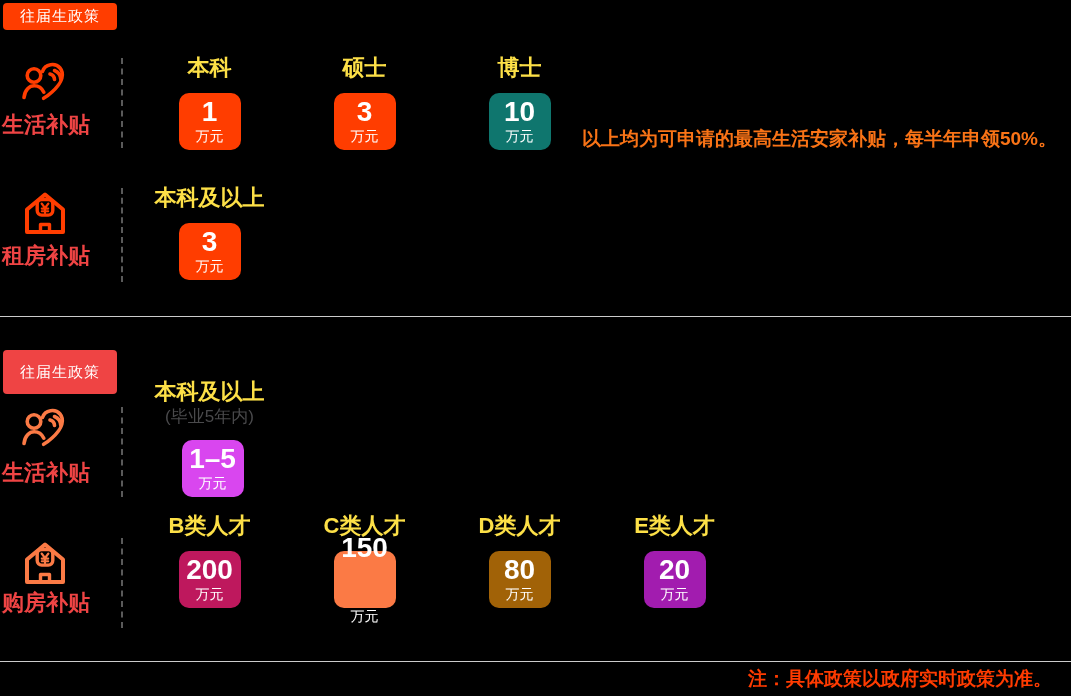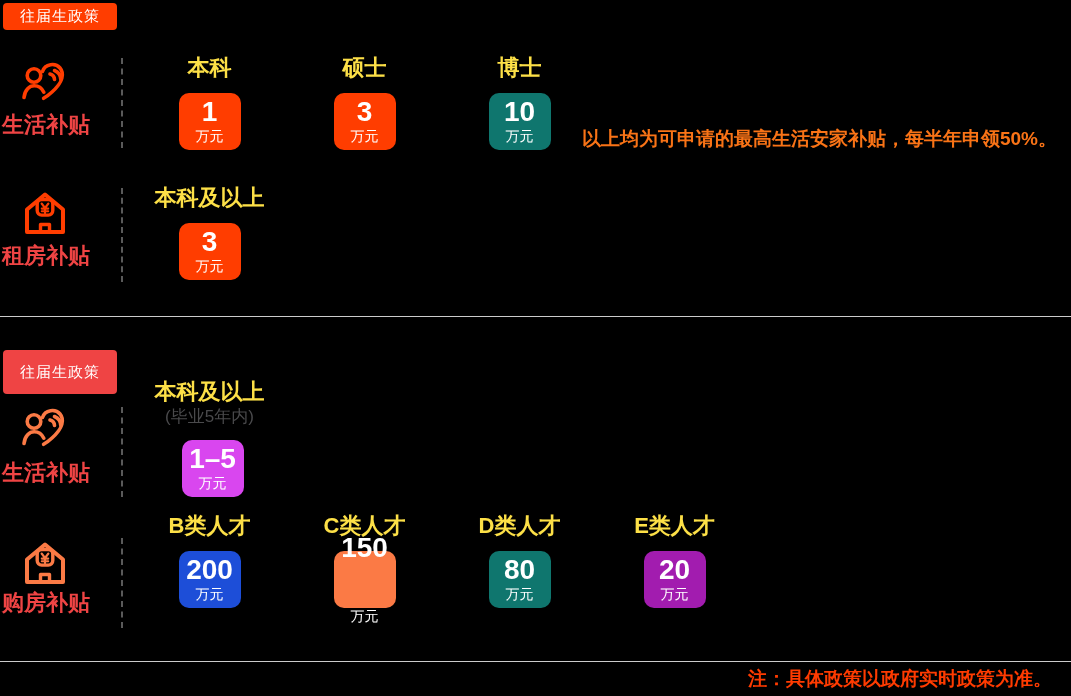--- a/index.html
+++ b/index.html
@@ -130,35 +130,35 @@
         <rect x="15.2" y="10.5" width="15.6" height="15.6" rx="4.5" fill="#000" stroke-width="3.4"></rect>
         <path d="M19.6 14.5 L23 19 L26.4 14.5 M23 19 V24.2 M19.8 19.6 H26.2 M19.8 22.2 H26.2" stroke-width="2.1"></path>
         <path d="M18.5 43 V35.5 H27.5 V43" stroke-width="3.4"></path>
       </svg>
     </div>
     <div class="rowlabel" style="top: 588px;">购房补贴</div>
     <div class="dash" style="top: 538px; height: 90px;"></div>
     <div class="cols" style="top: 514px;">
       <div class="col">
         <div class="colhead">B类人才</div>
-        <div class="badge" style="background: #1d4ed8;">
+        <div class="badge" style="background: #be185d;">
           <div class="num">200</div>
           <div class="unit">万元</div>
         </div>
       </div>
       <div class="col">
         <div class="colhead">C类人才</div>
         <div class="badge" style="background: rgb(251, 122, 69); gap: 44px;">
           <div class="num">150</div>
           <div class="unit">万元</div>
         </div>
       </div>
       <div class="col">
         <div class="colhead">D类人才</div>
-        <div class="badge" style="background: #0f766e; justify-content: center;">
+        <div class="badge" style="background: #a16207; justify-content: center;">
           <div class="num">80</div>
           <div class="unit">万元</div>
         </div>
       </div>
       <div class="col">
         <div class="colhead">E类人才</div>
         <div class="badge" style="background: #a21caf;">
           <div class="num">20</div>
           <div class="unit">万元</div>
         </div>

